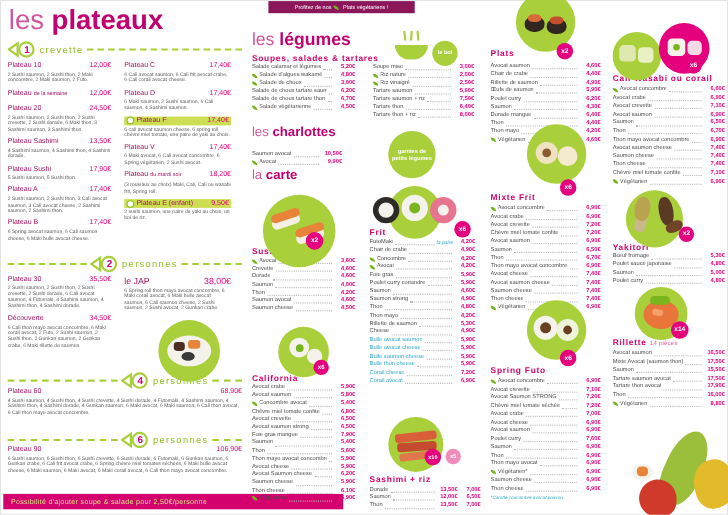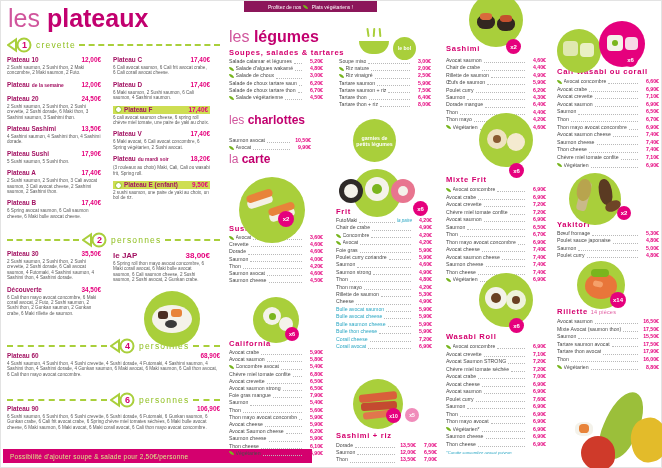--- a/index.html
+++ b/index.html
@@ -28,21 +28,21 @@
   .row .pr{color:#e5007d;font-weight:700;text-align:right;min-width:19px;}
   .row .pr2{color:#e5007d;font-weight:700;text-align:right;min-width:19px;margin-left:2px;}
   .row .note{color:#2ba7c4;font-style:italic;font-size:4.6px;margin-right:1px;}
   .blue{color:#2ba7c4;}
   .leaf{width:5px;height:4px;background:#76b41c;border-radius:0 100% 0 100%;display:inline-block;
         margin-right:1.5px;flex:0 0 auto;}
   .foot-note{position:absolute;font-size:4.2px;color:#2ba7c4;font-style:italic;}
 
   
   .pItem{margin-bottom:5px;}
-  .pHead{display:flex;align-items:baseline;font-size:6.4px;font-weight:700;color:#a31262;line-height:8px;}
+  .pHead{display:flex;align-items:baseline;font-size:6.4px;font-weight:400;color:#a31262;line-height:8px;}
   .pHead .sm{font-size:4.9px;margin-left:2px;}
   .pHead .pp{margin-left:auto;color:#e5007d;}
   .pHead.hl{background:#cede53;padding:0 2px;align-items:center;}
   .pMark{width:5px;height:5px;border:1.3px solid #8fbf1f;background:#fff;border-radius:50%;
          margin-right:2px;flex:0 0 auto;}
   .pDesc{font-size:4.6px;line-height:5.4px;color:#5a5a5a;margin-top:1px;font-weight:400;}
   .pBig .pHead{font-size:8px;}
 
   
   .divider{position:absolute;display:flex;align-items:center;gap:3px;}
@@ -928,21 +928,21 @@
         <span class="pr2">7,00€</span>
       </div>
     </div>
 
   <div class="photo" id="gunkan-photo">
     <span style="left:8px;top:22px;width:18px;height:14px;background:#322620;border-radius:45%;"></span>
     <span style="left:11px;top:20px;width:12px;height:7px;background:#d96a3c;border-radius:40%;"></span>
     <span style="left:28px;top:24px;width:18px;height:14px;background:#322620;border-radius:45%;"></span>
     <span style="left:31px;top:22px;width:12px;height:7px;background:#c4502e;border-radius:40%;"></span>
   </div>
-  <div class="cat" id="t-gunkan"><span>Sashimi</span></div>
+  <div class="cat" id="t-gunkan"><span>Plats</span></div>
   <div class="badge" id="gunkan-badge">
       <span>x2</span>
     </div>
   <div class="list" id="gunkan-list">
 
       <div class="row">
 
         <span class="nm">Avocat saumon</span>
         <span class="dots"></span>
         <span class="pr">4,60€</span>
@@ -1117,21 +1117,21 @@
 
   <div class="photo" id="sr-photo">
     <span style="left:6px;top:14px;width:22px;height:22px;background:#f4f2ea;border-radius:50%;"></span>
     <span style="left:12px;top:20px;width:10px;height:10px;background:#6a4022;border-radius:50%;"></span>
     <span style="left:27px;top:17px;width:20px;height:20px;background:#eef3da;border-radius:50%;"></span>
     <span style="left:33px;top:23px;width:8px;height:8px;background:#6a4022;border-radius:50%;"></span>
   </div>
   <div class="badge" id="sr-badge">
       <span>x6</span>
     </div>
-  <div class="cat" id="t-spring"><span>Wasabi Roll</span></div>
+  <div class="cat" id="t-spring"><span>Spring Futo</span></div>
   <div class="list" id="sr-list">
 
       <div class="row">
         <span class="leaf"></span>
         <span class="nm">Avocat concombre</span>
         <span class="dots"></span>
         <span class="pr">6,90€</span>
       </div>
 
       <div class="row">

